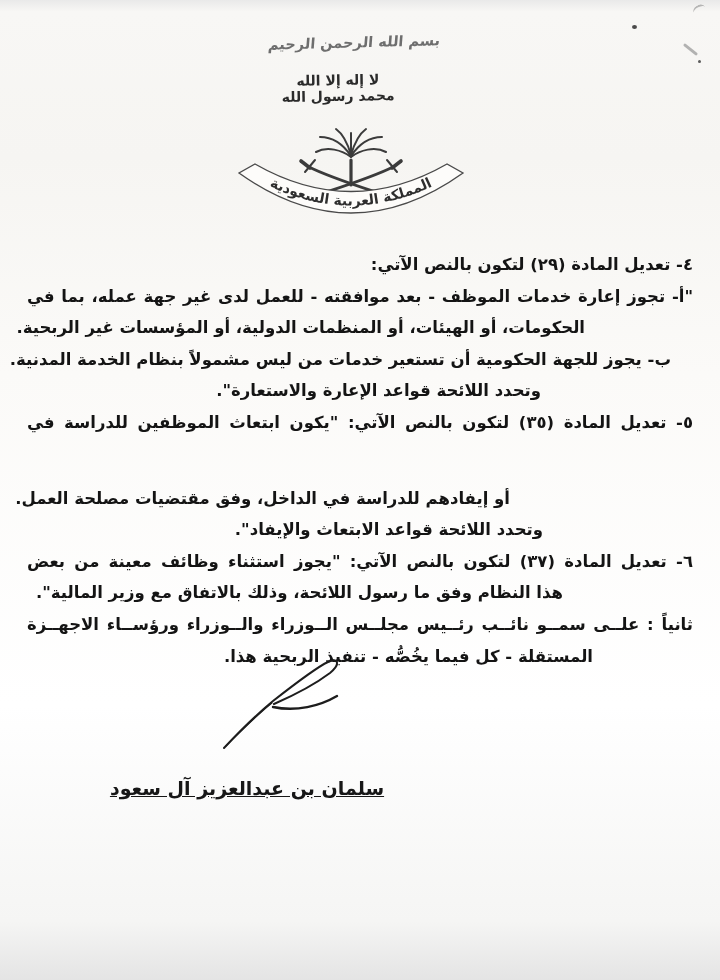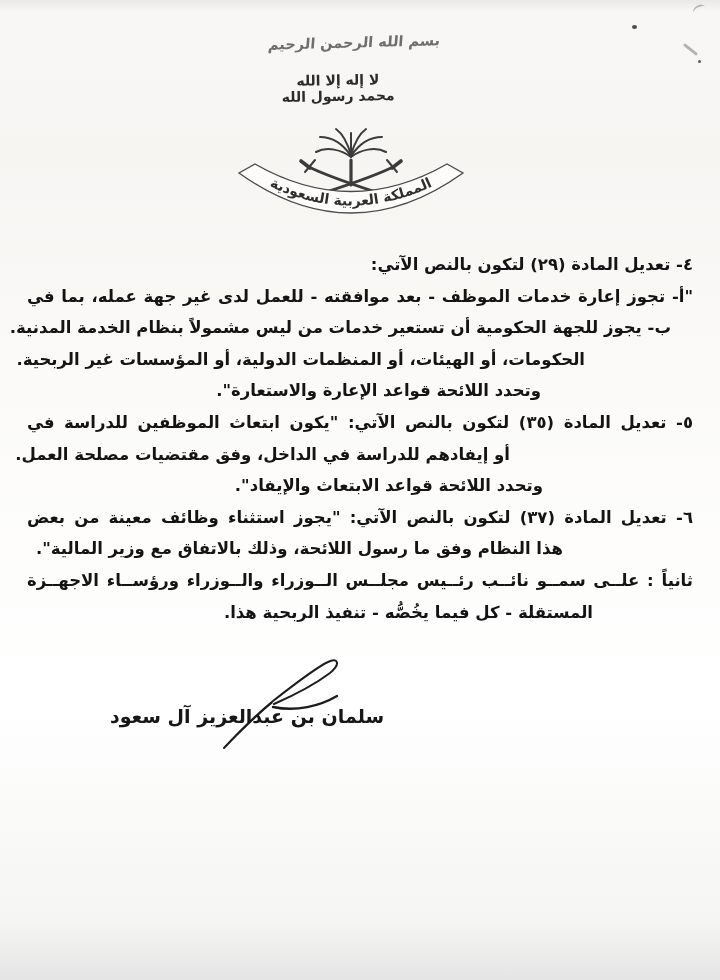--- a/index.html
+++ b/index.html
@@ -34,27 +34,27 @@
     height:31.6px;line-height:31.6px;font-size:16.5px;font-weight:bold;
     text-align:right;white-space:nowrap;color:#141414;
   }
   .just{text-align:justify;text-align-last:justify;white-space:normal;overflow:hidden;}
   .ind-22{padding-right:22px;}
   .ind-100{padding-right:100px;}
   .ind-110{padding-right:108px;}
   .ind-130{padding-right:130px;}
   .ind-150{padding-right:150px;}
   .ind-155{padding-right:152px;}
-  .ind-185{padding-right:183px;}
+  .ind-185{padding-right:183px;margin-top:44px;}
 
   
   .signature{position:absolute;top:653px;left:216px;}
   .signer{
-    position:absolute;top:705px;left:87px;width:320px;text-align:center;
-    font-size:19px;font-weight:bold;color:#171717;white-space:nowrap;
+    position:absolute;top:777px;left:87px;width:320px;text-align:center;
+    font-size:19px;font-weight:bold;color:#171717;white-space:nowrap;text-decoration:underline;
   }
 
   
   .speck-dot{position:absolute;background:#2b2b2b;border-radius:50%;}
   .speck-dot.d1{top:25px;left:632px;width:5px;height:4px;opacity:.85;}
   .speck-dot.d2{top:60px;left:698px;width:3px;height:3px;background:#4a4a4a;opacity:.9;}
   .pen-mark{
     position:absolute;top:48px;left:682px;width:17px;height:3px;background:#9b9b9b;
     border-radius:2px;transform:rotate(38deg);opacity:.75;
   }
@@ -94,22 +94,22 @@
     <path d="M6,46 Q118,126 230,46 L214,37 Q118,92 22,37 Z" fill="#fdfcfa" stroke="#4a4a4a" stroke-width="1.4"></path>
     <path id="bannerArc" d="M14,47 Q118,110 222,47" fill="none"></path>
     <text class="banner-text" text-anchor="middle">
       <textPath href="#bannerArc" startOffset="50%">المملكة العربية السعودية</textPath>
     </text>
   </svg>
 
   <div class="bodytext">
     <div class="ln">٤- تعديل المادة (٢٩) لتكون بالنص الآتي:</div>
     <div class="ln just">"أ- تجوز إعارة خدمات الموظف - بعد موافقته - للعمل لدى غير جهة عمله، بما في ذلك</div>
+    <div class="ln ind-110">الحكومات، أو الهيئات، أو المنظمات الدولية، أو المؤسسات غير الربحية.</div>
     <div class="ln ind-22">ب- يجوز للجهة الحكومية أن تستعير خدمات من ليس مشمولاً بنظام الخدمة المدنية.</div>
-    <div class="ln ind-110">الحكومات، أو الهيئات، أو المنظمات الدولية، أو المؤسسات غير الربحية.</div>
     <div class="ln ind-155">وتحدد اللائحة قواعد الإعارة والاستعارة".</div>
     <div class="ln just">٥- تعديل المادة (٣٥) لتكون بالنص الآتي: "يكون ابتعاث الموظفين للدراسة في الخـارج،</div>
     <div class="ln ind-185">أو إيفادهم للدراسة في الداخل، وفق مقتضيات مصلحة العمل.</div>
     <div class="ln ind-150">وتحدد اللائحة قواعد الابتعاث والإيفاد".</div>
     <div class="ln just">٦- تعديل المادة (٣٧) لتكون بالنص الآتي: "يجوز استثناء وظائف معينة من بعض أحكـام</div>
     <div class="ln ind-130">هذا النظام وفق ما رسول اللائحة، وذلك بالاتفاق مع وزير المالية".</div>
     <div class="ln just">ثانياً  : علــى سمــو نائــب رئــيس مجلــس الــوزراء والــوزراء ورؤســاء الاجهــزة المعنيــة</div>
     <div class="ln ind-100">المستقلة - كل فيما يخُصُّه - تنفيذ الربحية هذا.</div>
   </div>
 

